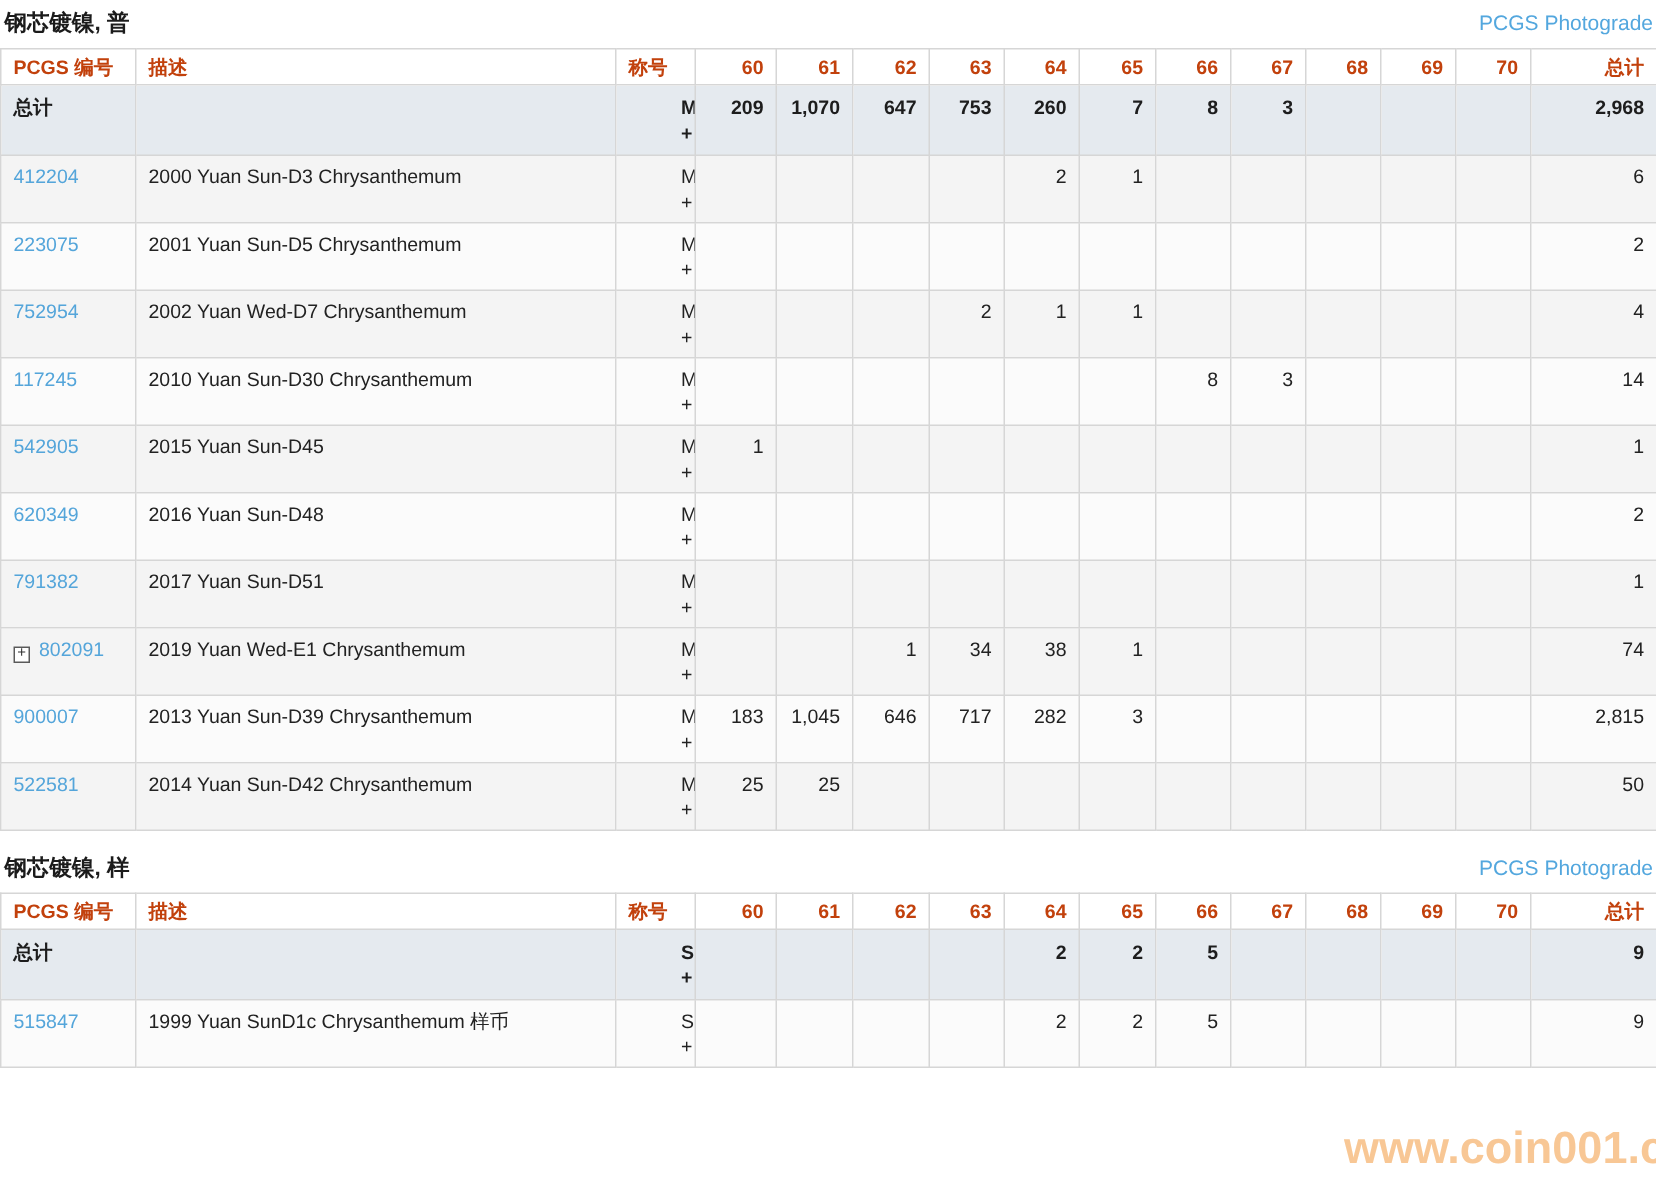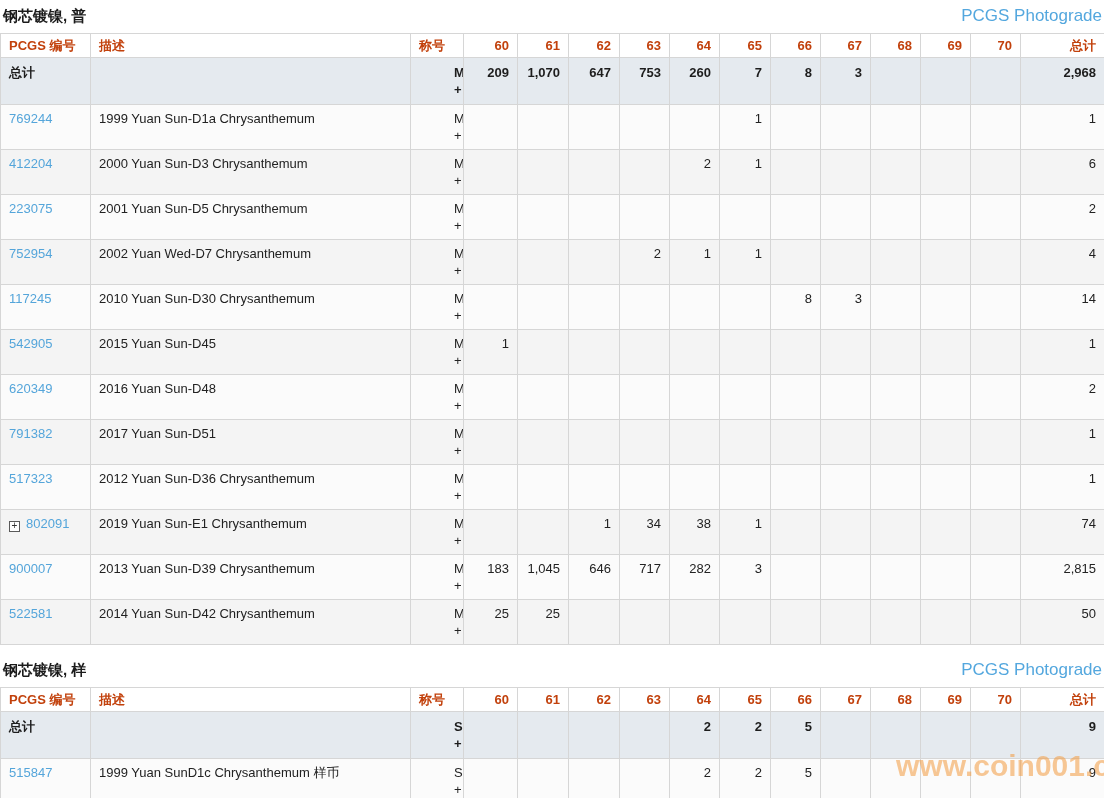--- a/index.html
+++ b/index.html
@@ -8,21 +8,21 @@
     width: 1104px; height: 798px; position: relative; overflow: hidden;
     font-family: "Liberation Sans", sans-serif; color: #222;
   }
   section.pop-section { width: 1104px; }
   .section-head {
     display: flex; justify-content: space-between; align-items: baseline;
     padding: 6px 2px 7px 3px;
   }
   section.pop-section.second .section-head { padding-top: 15px; }
   .section-title { font-size: 15px; font-weight: bold; color: #1b1b1b; margin: 0; }
-  .pg-link { font-size: 17px; color: #53a7de; text-decoration: none; cursor: pointer; }
+  .pg-link { font-size: 14px; color: #53a7de; text-decoration: none; cursor: pointer; }
   table { border-collapse: collapse; table-layout: fixed; width: 1104px; }
   th, td {
     border: 1px solid #d6d6d6; font-size: 13px; line-height: 17px;
     padding: 5px 8px; vertical-align: top; text-align: left;
     overflow: hidden; white-space: nowrap;
   }
   th { font-weight: bold; color: #c2410c; padding: 3px 8px; vertical-align: middle; }
   th.num, td.num { text-align: right; }
   tr.total-row td { background: #e5eaef; font-weight: bold; color: #1d1d1d; padding-top: 6px; padding-bottom: 6px; }
   tr.data-row.odd td { background: #fbfbfb; }
@@ -98,38 +98,20 @@
           <td class="num">753</td>
           <td class="num">260</td>
           <td class="num">7</td>
           <td class="num">8</td>
           <td class="num">3</td>
           <td class="num"></td>
           <td class="num"></td>
           <td class="num"></td>
           <td class="num">2,968</td>
         </tr>
-        <tr class="data-row odd">
-          <td><a class="pcgs-link">769244</a></td>
-          <td>1999 Yuan Sun-D1a Chrysanthemum</td>
-          <td class="designation">MS
-+</td>
-          <td class="num"></td>
-          <td class="num"></td>
-          <td class="num"></td>
-          <td class="num"></td>
-          <td class="num"></td>
-          <td class="num">1</td>
-          <td class="num"></td>
-          <td class="num"></td>
-          <td class="num"></td>
-          <td class="num"></td>
-          <td class="num"></td>
-          <td class="num">1</td>
-        </tr>
         <tr class="data-row even">
           <td><a class="pcgs-link">412204</a></td>
           <td>2000 Yuan Sun-D3 Chrysanthemum</td>
           <td class="designation">MS
 +</td>
           <td class="num"></td>
           <td class="num"></td>
           <td class="num"></td>
           <td class="num"></td>
           <td class="num">2</td>
@@ -242,41 +224,23 @@
           <td class="num"></td>
           <td class="num"></td>
           <td class="num"></td>
           <td class="num"></td>
           <td class="num"></td>
           <td class="num"></td>
           <td class="num"></td>
           <td class="num"></td>
           <td class="num">1</td>
         </tr>
-        <tr class="data-row odd">
-          <td><a class="pcgs-link">517323</a></td>
-          <td>2012 Yuan Sun-D36 Chrysanthemum</td>
-          <td class="designation">MS
-+</td>
-          <td class="num"></td>
-          <td class="num"></td>
-          <td class="num"></td>
-          <td class="num"></td>
-          <td class="num"></td>
-          <td class="num"></td>
-          <td class="num"></td>
-          <td class="num"></td>
-          <td class="num"></td>
-          <td class="num"></td>
-          <td class="num"></td>
-          <td class="num">1</td>
-        </tr>
         <tr class="data-row even">
           <td><span class="expand-icon">+</span><a class="pcgs-link">802091</a></td>
-          <td>2019 Yuan Sun-E1 Chrysanthemum</td>
+          <td>2019 Yuan Wed-E1 Chrysanthemum</td>
           <td class="designation">MS
 +</td>
           <td class="num"></td>
           <td class="num"></td>
           <td class="num">1</td>
           <td class="num">34</td>
           <td class="num">38</td>
           <td class="num">1</td>
           <td class="num"></td>
           <td class="num"></td>

